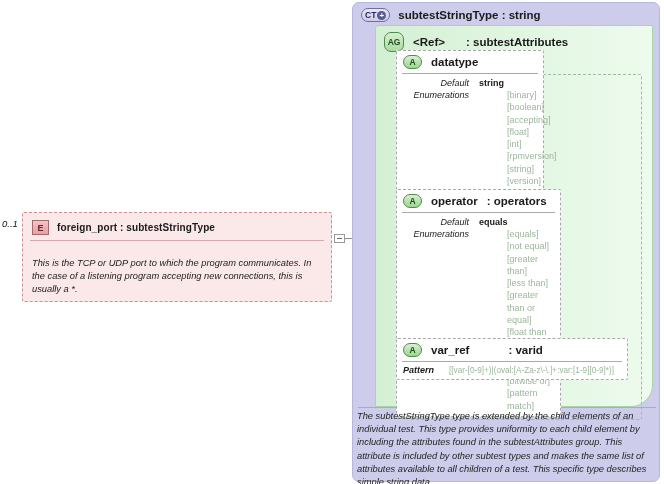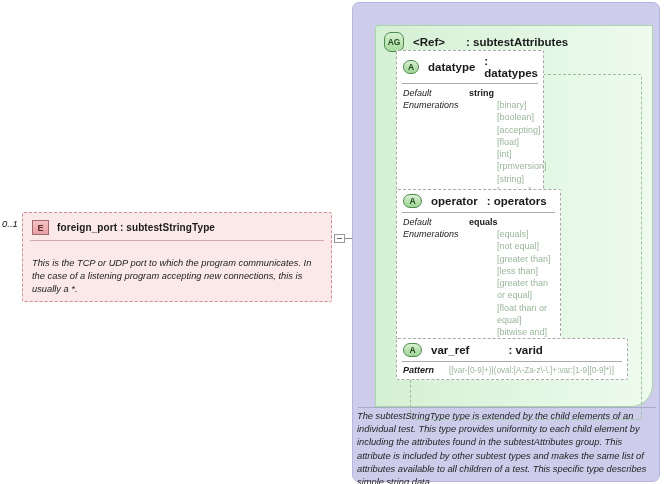--- a/index.html
+++ b/index.html
@@ -265,23 +265,25 @@
     display: flex;
     font-size: 9px;
     line-height: 1.36;
     padding-left: 1px;
   }
   .facet-labels {
     width: 66px;
     flex: 0 0 66px;
     font-style: italic;
     color: #222222;
+    text-align: right;
   }
   .facet-values {
     flex: 1 1 auto;
+    margin-left: 10px;
   }
   .facet-default {
     font-weight: bold;
     color: #1a1a1a;
   }
   .facet-enum {
     color: #9bb79b;
     padding-left: 28px;
   }
   .pattern-row {
@@ -342,20 +344,27 @@
   </div>
   <div id="element-divider"></div>
   <div id="element-doc">This is the TCP or UDP port to which the program communicates.  In the case of a listening program accepting new connections, this is usually a *.</div>
 </div>
 
 <div id="connector-minus"></div>
 <div id="connector-line"></div>
 
 <div id="ct-panel">
 
+  <div id="ct-header">
+    <span class="icon-ct">
+      <span>CT</span>
+      <span class="ct-plus">+</span>
+    </span>
+    <span id="ct-title">subtestStringType : string</span>
+  </div>
 
   <div id="ag-region">
     <div id="ag-header">
       <span class="icon-ag">AG</span>
       <span id="ag-ref">&lt;Ref&gt;</span>
       <span id="ag-ref-type">: subtestAttributes</span>
     </div>
     <div id="attr-container"></div>
 
     <div class="tree-line" style="left:80px; top:40px; width:1px; height:265px;"></div>
@@ -364,21 +373,20 @@
     <div class="tree-line" style="left:80px; top:305px; width:52px; height:1px;"></div>
   </div>
 
   <div id="ct-doc-divider" style="left:5px; top:404px; width:298px; position:absolute;"></div>
 </div>
 
 <div class="attr-box" id="attr-datatype">
   <div class="attr-head">
     <span class="icon-a">A</span>
     <span class="attr-name">datatype</span>
-    <span class="attr-type">: datatypes</span>
   </div>
   <div class="attr-divider"></div>
   <div class="facet-grid">
     <div class="facet-labels">
       <div>Default</div>
       <div>Enumerations</div>
     </div>
     <div class="facet-values">
       <div class="facet-default">string</div>
       <div class="facet-enum">[binary]</div>

